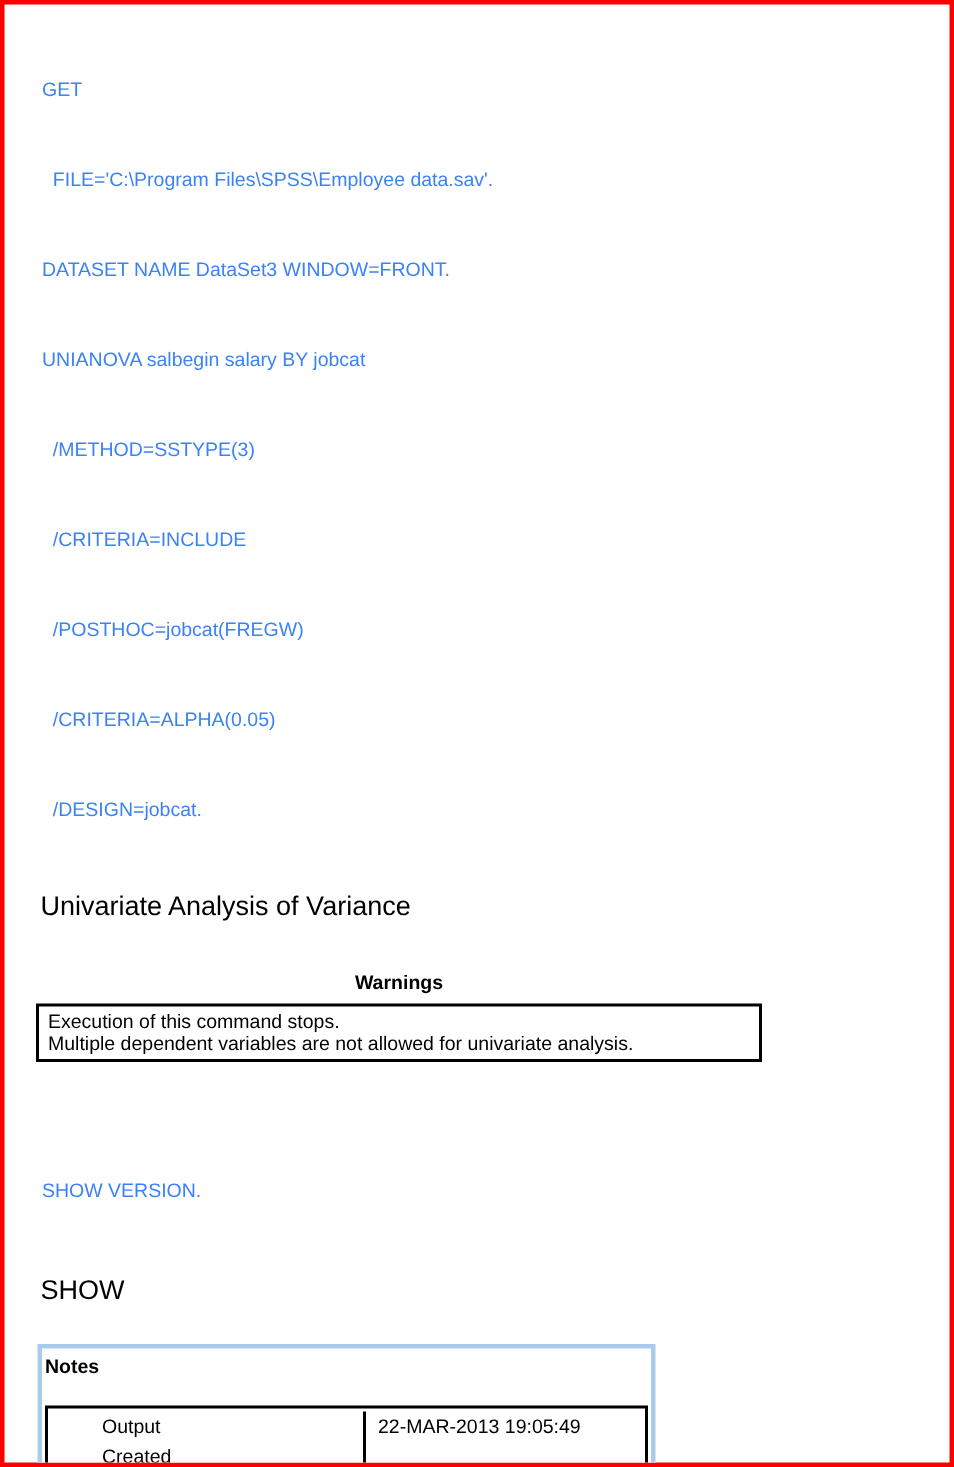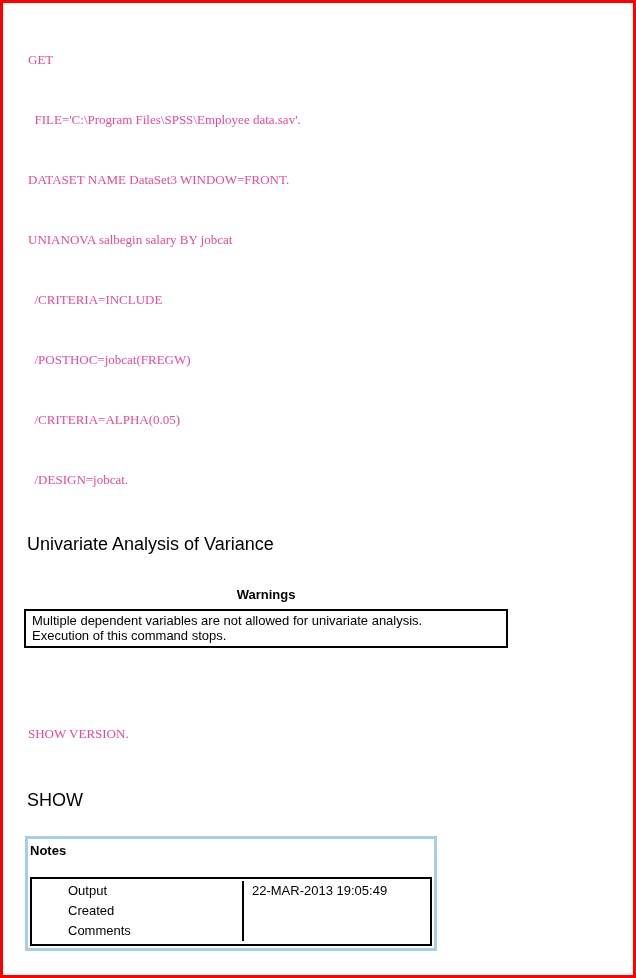--- a/index.html
+++ b/index.html
@@ -6,25 +6,25 @@
   html, body { width: 636px; }
   body {
     height: 978px;
     background: #ffffff;
     border: 3px solid #ff0000;
     font-family: "Liberation Sans", sans-serif;
     color: #000000;
     overflow: hidden;
   }
   .mono {
-    font-family: Liberation Serif, serif;
+    font-family: Liberation Sans, sans-serif;
     font-size: 13px;
     line-height: 20px;
     white-space: pre;
-    color: #ec4899;
+    color: #3b82f6;
   }
   .syntax1 { margin: 7px 0 0 25px; }
   .heading1 {
     margin: 24px 0 0 24px;
     font-size: 18px;
     font-weight: normal;
     line-height: 20px;
     letter-spacing: 0px;
   }
   .heading2 {
@@ -97,32 +97,33 @@
   .nrow .c3.right { text-align: left; }
 </style>
 </head>
 <body>
 
 <div class="mono syntax1">
   <div>GET</div>
   <div>  FILE='C:\Program Files\SPSS\Employee data.sav'.</div>
   <div>DATASET NAME DataSet3 WINDOW=FRONT.</div>
   <div>UNIANOVA salbegin salary BY jobcat</div>
+  <div>  /METHOD=SSTYPE(3)</div>
   <div>  /CRITERIA=INCLUDE</div>
   <div>  /POSTHOC=jobcat(FREGW)</div>
   <div>  /CRITERIA=ALPHA(0.05)</div>
   <div>  /DESIGN=jobcat.</div>
 </div>
 
 <div class="heading1">Univariate Analysis of Variance</div>
 
 <div class="warn-title">Warnings</div>
 <div class="warn-table">
+  <div>Execution of this command stops.</div>
   <div>Multiple dependent variables are not allowed for univariate analysis.</div>
-  <div>Execution of this command stops.</div>
 </div>
 
 <div class="mono syntax2">
   <div>SHOW VERSION.</div>
 </div>
 
 <div class="heading2">SHOW</div>
 
 <div class="notes-outer">
   <div class="notes-title">Notes</div>

